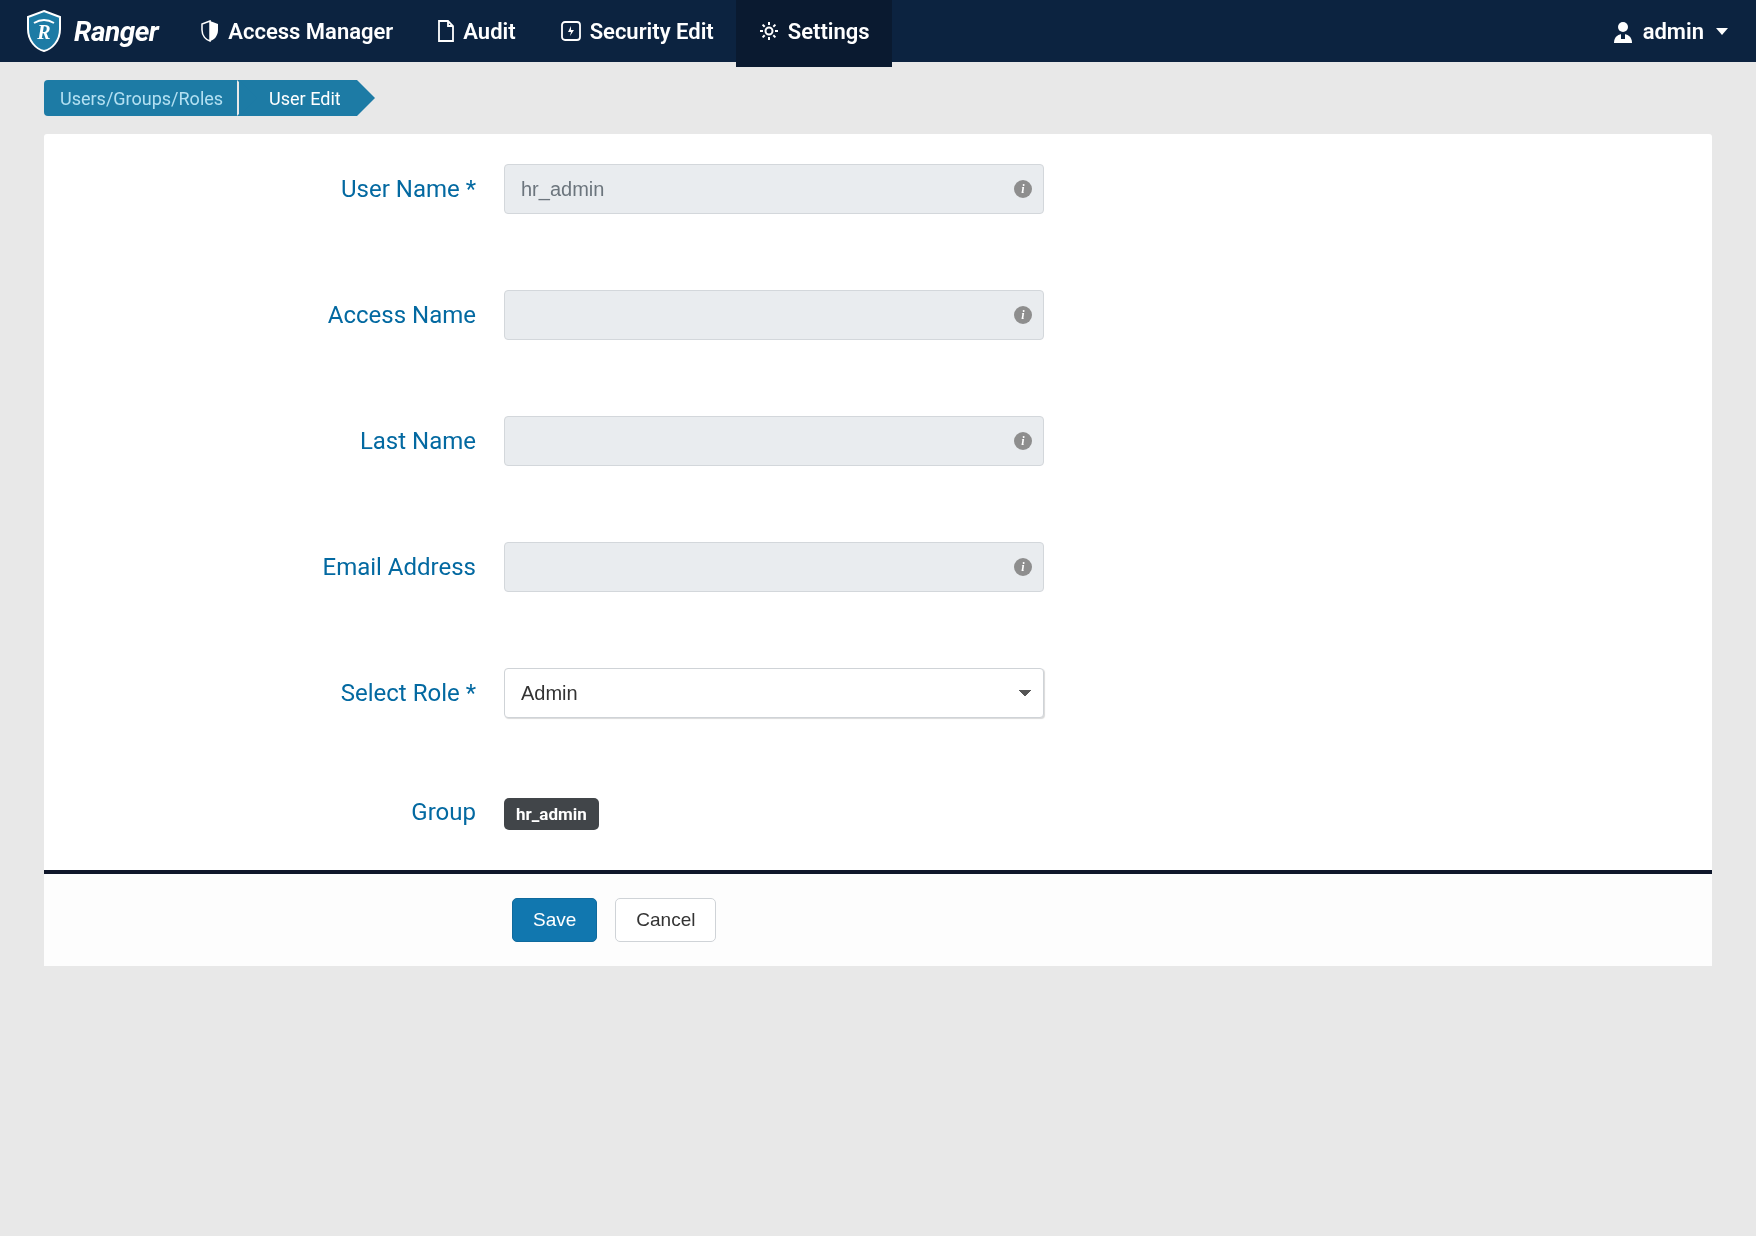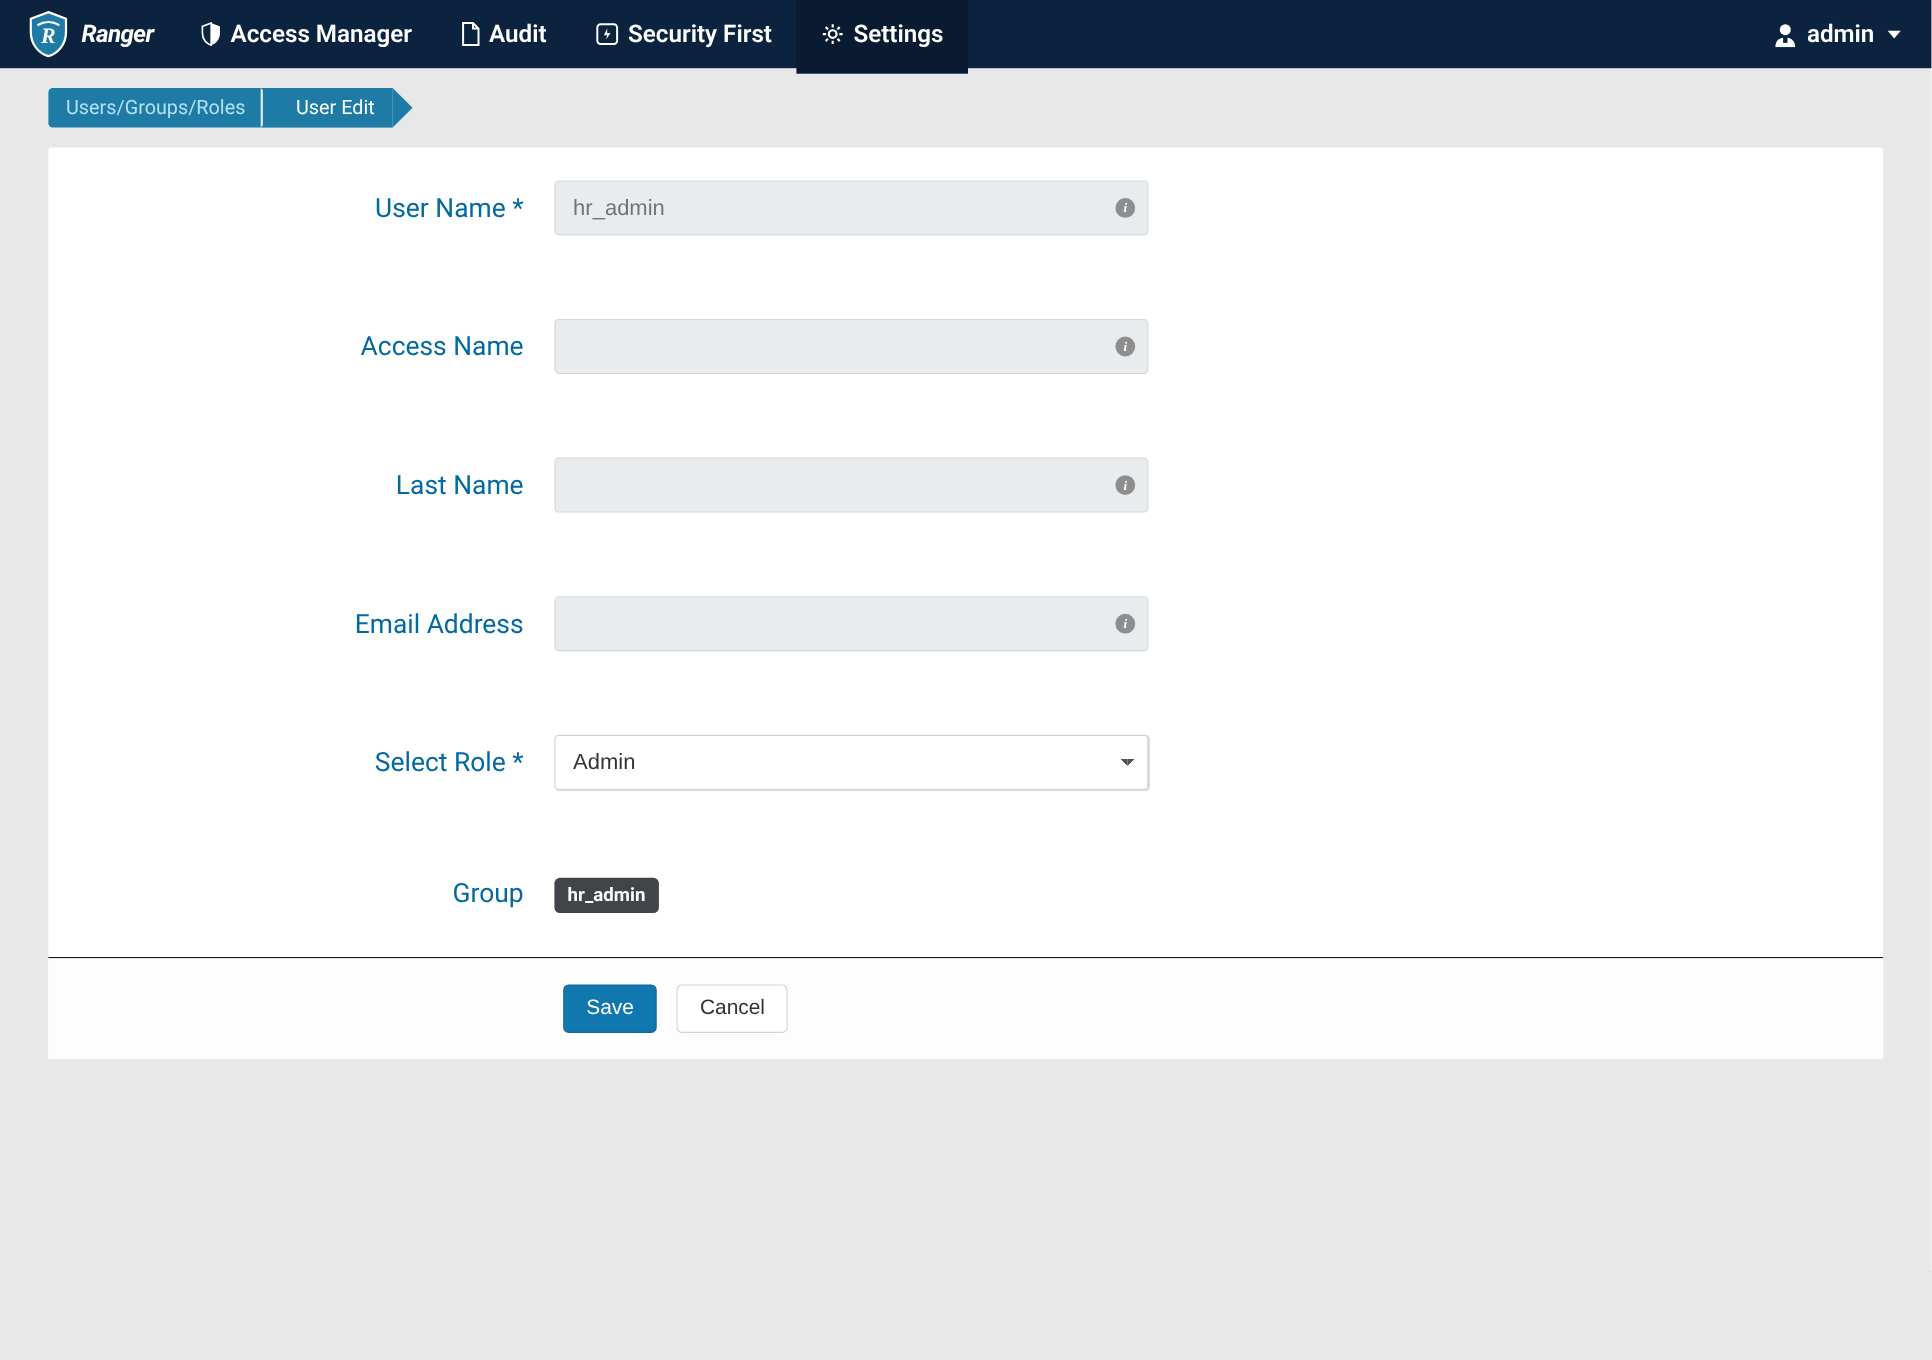--- a/index.html
+++ b/index.html
@@ -29,21 +29,21 @@
       cursor: pointer;
     }
     .brand-shield {
       width: 40px;
       height: 44px;
       display: inline-flex;
       align-items: center;
       justify-content: center;
     }
     .brand-text {
-      font-size: 22px;
+      font-size: 28px;
       font-weight: bold;
       font-style: italic;
       letter-spacing: -0.5px;
     }
     .nav-items {
       display: flex;
       align-items: stretch;
       height: 72px;
     }
     .nav-item {
@@ -221,21 +221,21 @@
       color: #fff;
       font-size: 17px;
       font-weight: bold;
       padding: 6px 12px;
       border-radius: 5px;
       margin-top: 4px;
     }
 
     
     .panel-footer {
-      border-top: 1px solid #0f172a;
+      border-top: 4px solid #0f172a;
       background: #fdfdfd;
       padding: 24px 0 24px 468px;
       display: flex;
       gap: 18px;
     }
     .btn {
       padding: 10px 20px;
       font-size: 19px;
       border-radius: 5px;
       cursor: pointer;
@@ -285,21 +285,21 @@
       </span>
       <span>Audit</span>
     </div>
     <div class="nav-item">
       <span class="nav-icon">
         <svg width="22" height="22" viewBox="0 0 22 22">
             <rect x="2" y="2" width="18" height="18" rx="3" fill="none" stroke="#fff" stroke-width="1.8"></rect>
             <path d="M11 6 L8 12 H11 L10 16 L14 10 H11 Z" fill="#fff"></path>
           </svg>
       </span>
-      <span>Security First</span>
+      <span>Security Edit</span>
     </div>
     <div class="nav-item active">
       <span class="nav-icon">
         <svg width="22" height="22" viewBox="0 0 22 22">
             <circle cx="11" cy="11" r="3.5" fill="none" stroke="#fff" stroke-width="2"></circle>
             <path d="M11 2v3M11 17v3M2 11h3M17 11h3M4.6 4.6l2.1 2.1M15.3 15.3l2.1 2.1M4.6 17.4l2.1-2.1M15.3 6.7l2.1-2.1" stroke="#fff" stroke-width="2"></path>
           </svg>
       </span>
       <span>Settings</span>
     </div>

